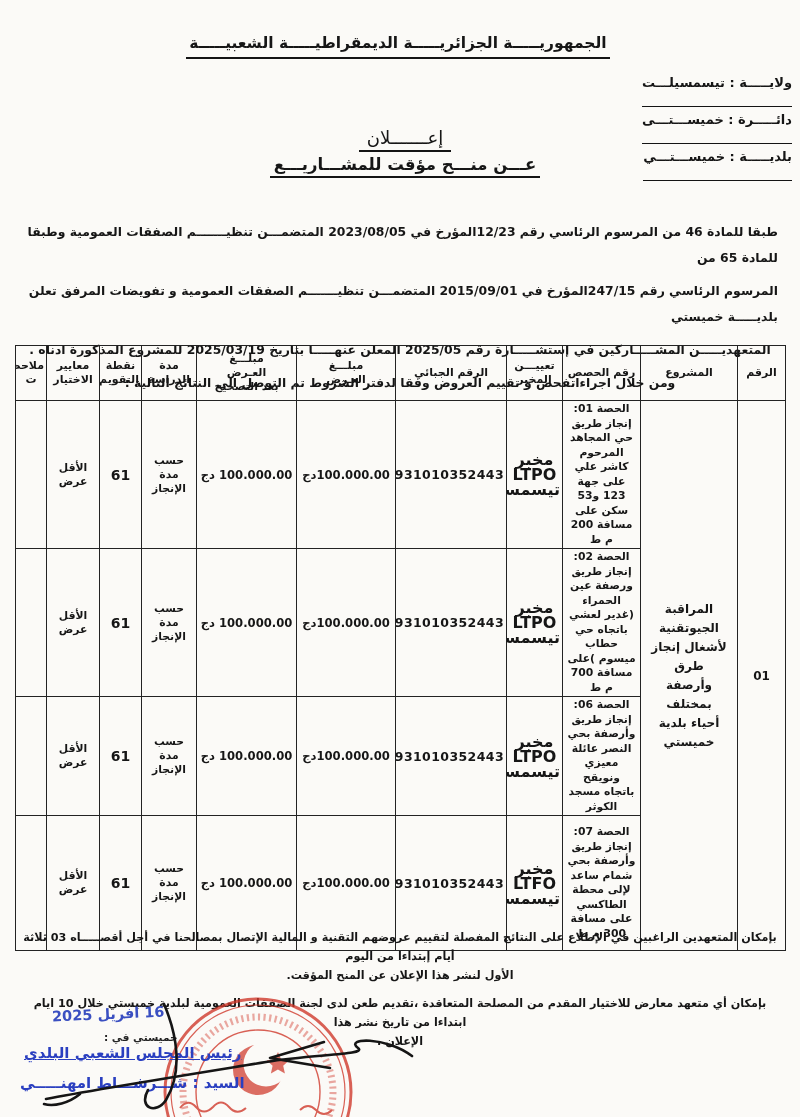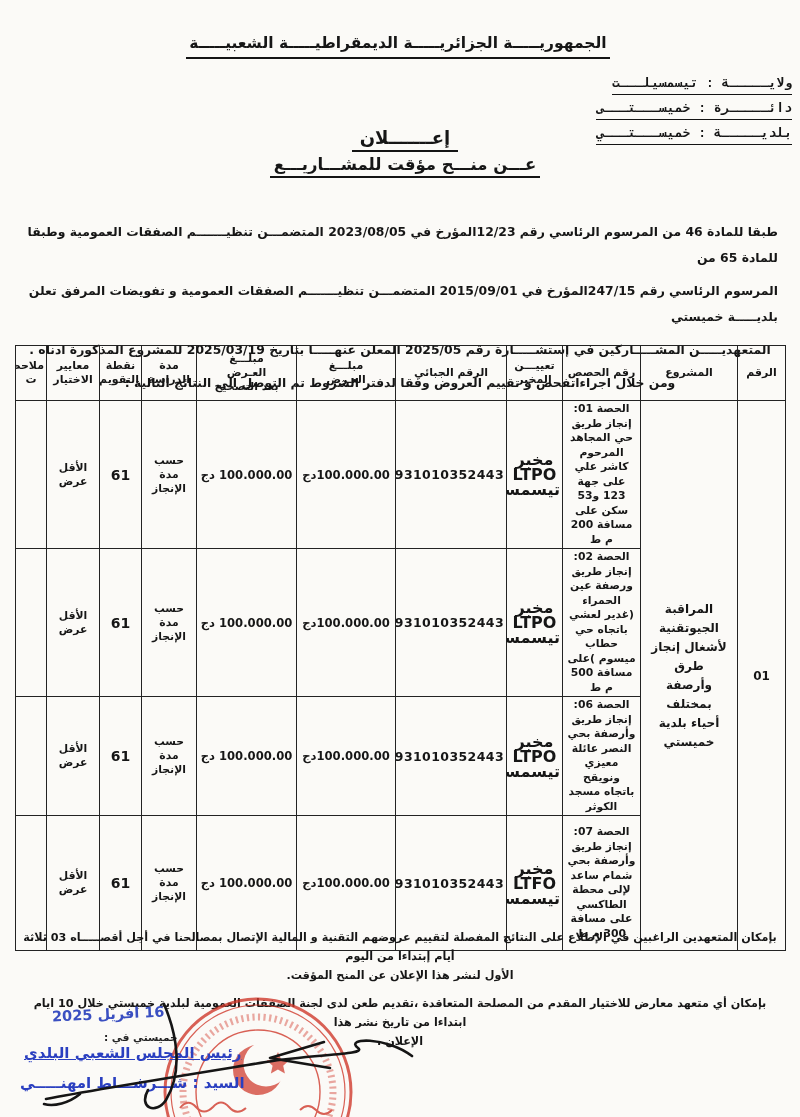--- a/index.html
+++ b/index.html
@@ -17,23 +17,23 @@
   .republic{
     top:34px;left:186px;width:424px;
     text-align:center;font-size:15.5px;font-weight:bold;
     border-bottom:2.2px solid #141414;padding-bottom:5px;
   }
   .region{
     top:74px;right:8px;width:270px;text-align:right;
     font-size:13px;font-weight:bold;line-height:18px;
   }
   .region .line{display:block;margin-bottom:4px;}
-  .region .line span{display:inline-block;border-bottom:1.8px solid #141414;padding-bottom:1px;font-family:Liberation Mono, monospace;}
+  .region .line span{display:inline-block;border-bottom:1.8px solid #141414;padding-bottom:14px;}
   .title-block{top:127px;left:240px;width:330px;text-align:center;}
-  .title-block .t1{font-size:18px;font-weight:bold;display:inline-block;border-bottom:2.2px solid #141414;padding:0 8px 2px;}
+  .title-block .t1{font-size:18px;font-weight:normal;display:inline-block;border-bottom:2.2px solid #141414;padding:0 8px 2px;}
   .title-block .t2{font-size:16.5px;font-weight:bold;display:inline-block;border-bottom:2.2px solid #141414;padding:0 4px 2px;margin-top:3px;}
   
   .intro{top:219px;right:22px;left:22px;font-size:12.4px;font-weight:bold;}
   .intro .l{margin-bottom:7px;line-height:26px;text-align:right;}
   .intro .c{text-align:center;}
   
   table.results{
     top:345px;left:15px;position:absolute;
     border-collapse:collapse;table-layout:fixed;width:770px;
     font-size:11px;font-weight:bold;
@@ -165,21 +165,21 @@
   </tr>
   <tr class="r1">
     <td class="c-lot">الحصة 02:
 إنجاز طريق
 ورصفة عين
 الحمراء
 (غدير لعشي
 باتجاه حي
 حطاب
 ميسوم )على
-مسافة 500
+مسافة 700
 م ط</td>
     <td class="c-lab">مخبر
 LTPO
 تيسمسيلت</td>
     <td class="c-tax">099931010352443</td>
     <td class="c-amt">100.000.00دج</td>
     <td class="c-amt">100.000.00 دج</td>
     <td class="c-dur">حسب
 مدة
 الإنجاز</td>

